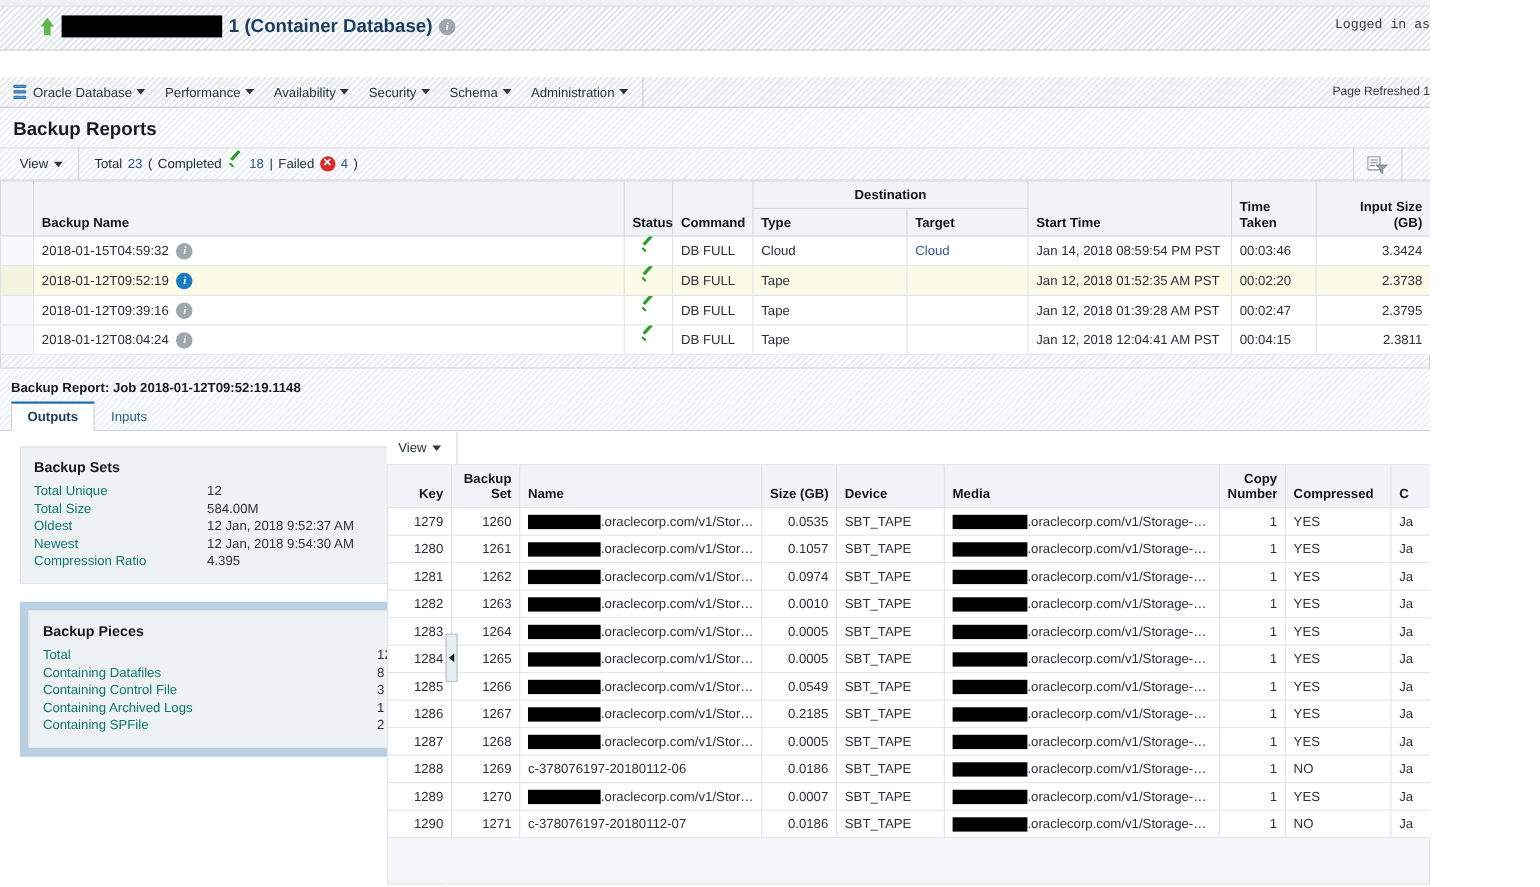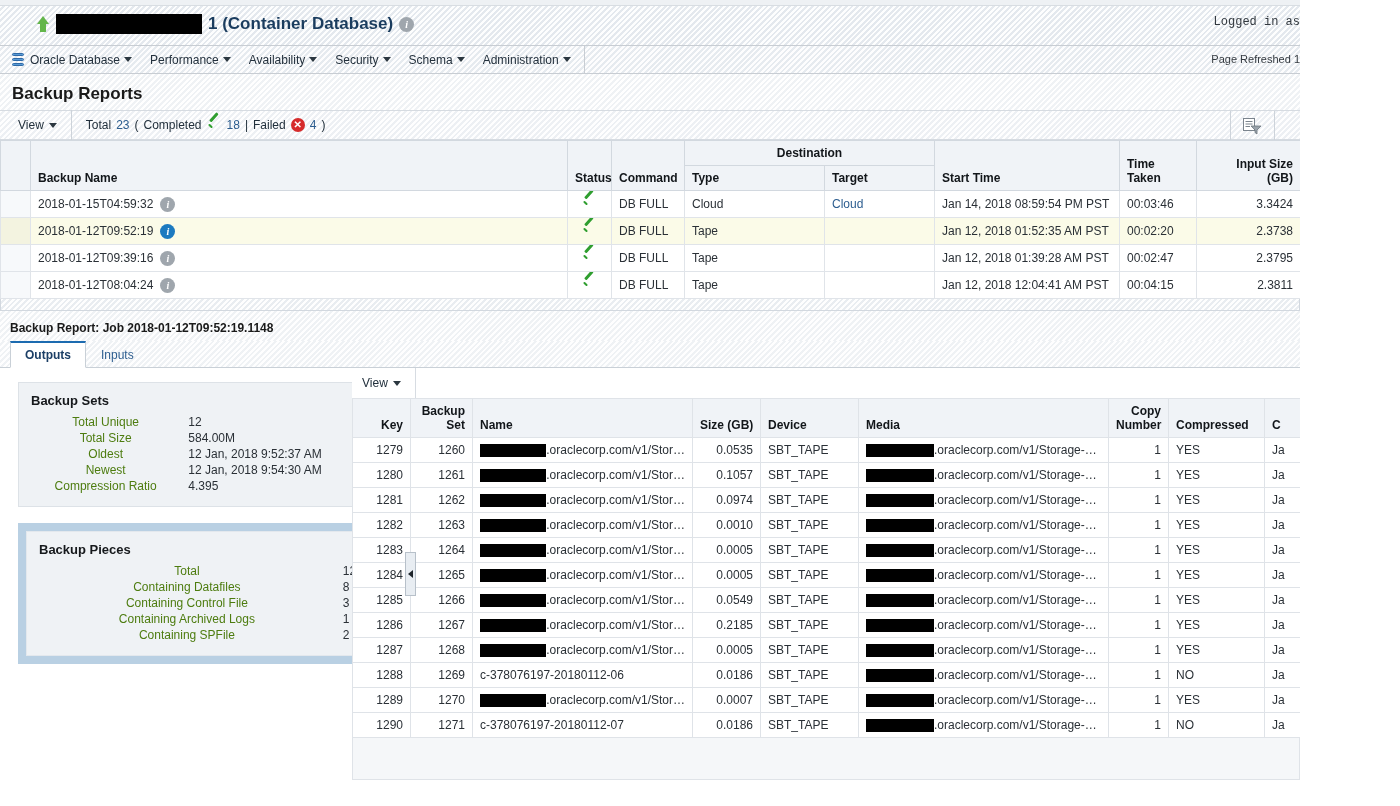--- a/index.html
+++ b/index.html
@@ -69,21 +69,21 @@
     position: absolute; right: 0; top: 15px;
     font-size: 12px; color: #33393f; white-space: nowrap;
   }
   
   .menubar {
     position: relative;
     height: 28px;
     background: #f2f4f7;
     background-image: repeating-linear-gradient(135deg, rgba(255,255,255,0.85) 0 2px, rgba(228,233,238,0.85) 2px 4px);
     border-bottom: 1px solid #c8cdd3;
-    display: flex; 
+    display: flex;  margin-top: 24px;
   }
   .menu-item {
     display: flex; align-items: center; gap: 4px;
     padding: 0 9px; height: 100%;
     font-size: 12px; color: #24313d; white-space: nowrap;
     cursor: default;
   }
   .menu-item:first-child { padding-left: 12px; }
   .caret-dn {
     display: inline-block; width: 0; height: 0;
@@ -249,21 +249,21 @@
   }
   .card h3 {
     margin: 0 0 6px 0; font-size: 13px; font-weight: bold; color: #16191c;
   }
   .kv { display: table; width: 100%; }
   .kv .row { display: table-row; }
   .kv .k, .kv .v {
     display: table-cell; font-size: 12px; color: #2a3036;
     padding: 1px 0; white-space: nowrap;
   }
-  .kv .k { text-align: center; padding-right: 8px; color: #4d7c0f; }
+  .kv .k { text-align: left; padding-right: 8px; color: #0f766e; }
   .card-selected {
     margin: 16px 14px 0 18px;
     background: #b9d0e3;
     padding: 8px;
   }
   .card-selected .card {
     margin: 0; background: #eff2f5; border: 1px solid #e3e8ed;
   }
   .collapse-handle {
     position: absolute; right: -10px; top: 184px;

